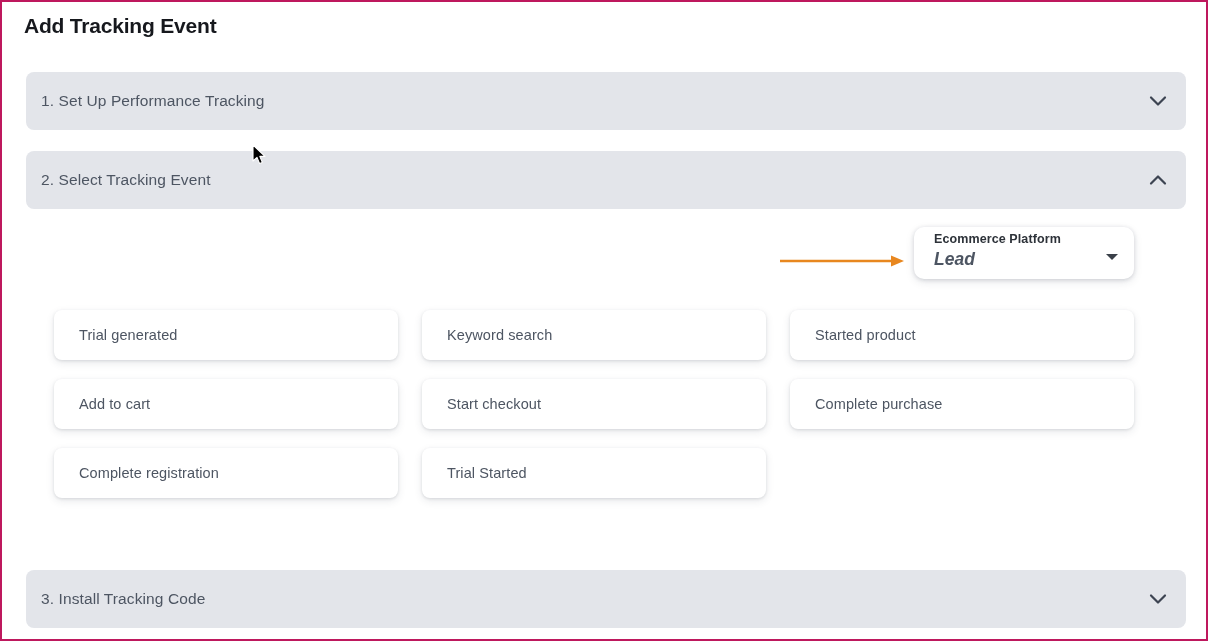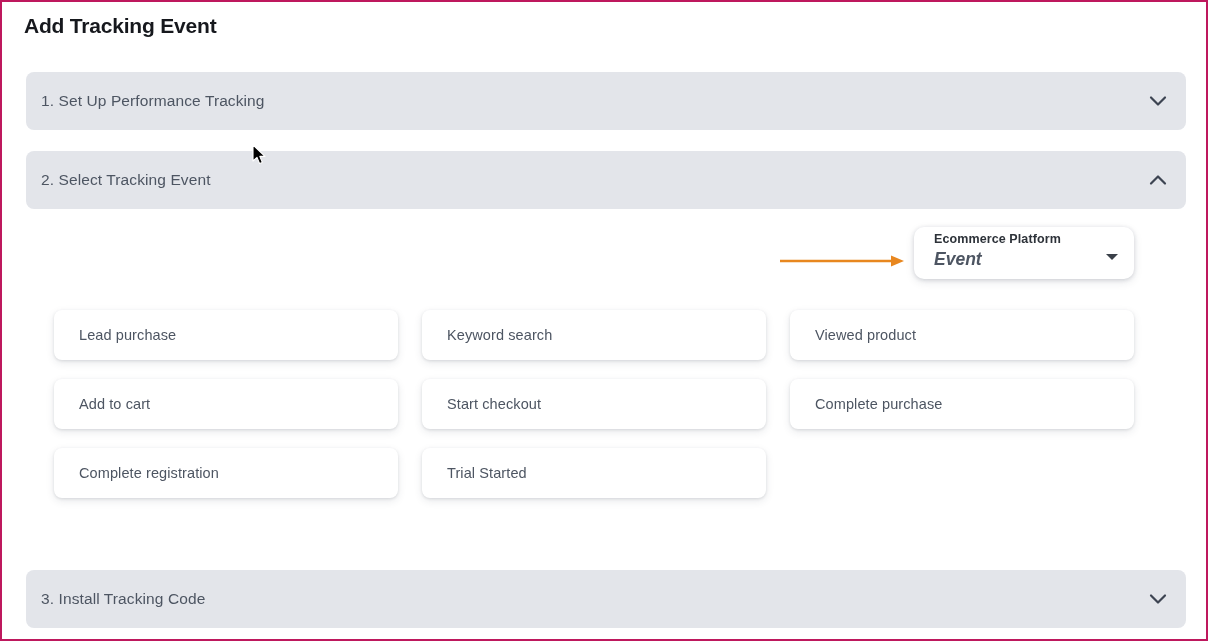--- a/index.html
+++ b/index.html
@@ -186,29 +186,29 @@
 
   <div class="panel">
 
     <svg class="arrow-annot" viewBox="0 0 130 14">
       <line x1="2" y1="7" x2="118" y2="7" stroke="#e8871f" stroke-width="2.6"></line>
       <path d="M113 1.5 L126 7 L113 12.5 Z" fill="#e8871f"></path>
     </svg>
 
     <div class="select-wrap">
       <div class="select-label">Ecommerce Platform</div>
-      <div class="select-value">Event</div>
+      <div class="select-value">Lead</div>
       <div class="select-caret"></div>
     </div>
 
     <div class="grid">
 
       <div class="col" id="col-1">
         <div class="event-card">
-          <span class="event-card-label">Lead purchase</span>
+          <span class="event-card-label">Trial generated</span>
         </div>
         <div class="event-card">
           <span class="event-card-label">Add to cart</span>
         </div>
         <div class="event-card">
           <span class="event-card-label">Complete registration</span>
         </div>
       </div>
 
       <div class="col" id="col-2">
@@ -218,21 +218,21 @@
         <div class="event-card">
           <span class="event-card-label">Start checkout</span>
         </div>
         <div class="event-card">
           <span class="event-card-label">Trial Started</span>
         </div>
       </div>
 
       <div class="col" id="col-3">
         <div class="event-card">
-          <span class="event-card-label">Viewed product</span>
+          <span class="event-card-label">Started product</span>
         </div>
         <div class="event-card">
           <span class="event-card-label">Complete purchase</span>
         </div>
       </div>
 
     </div>
   </div>
 
   <div class="accordion" id="acc-3">

